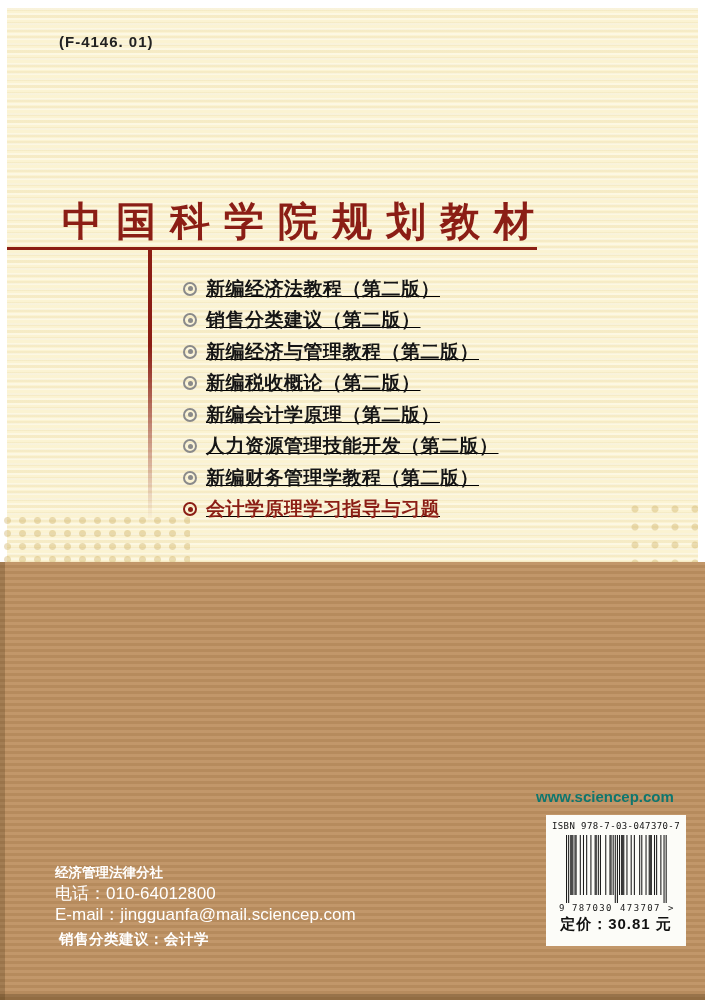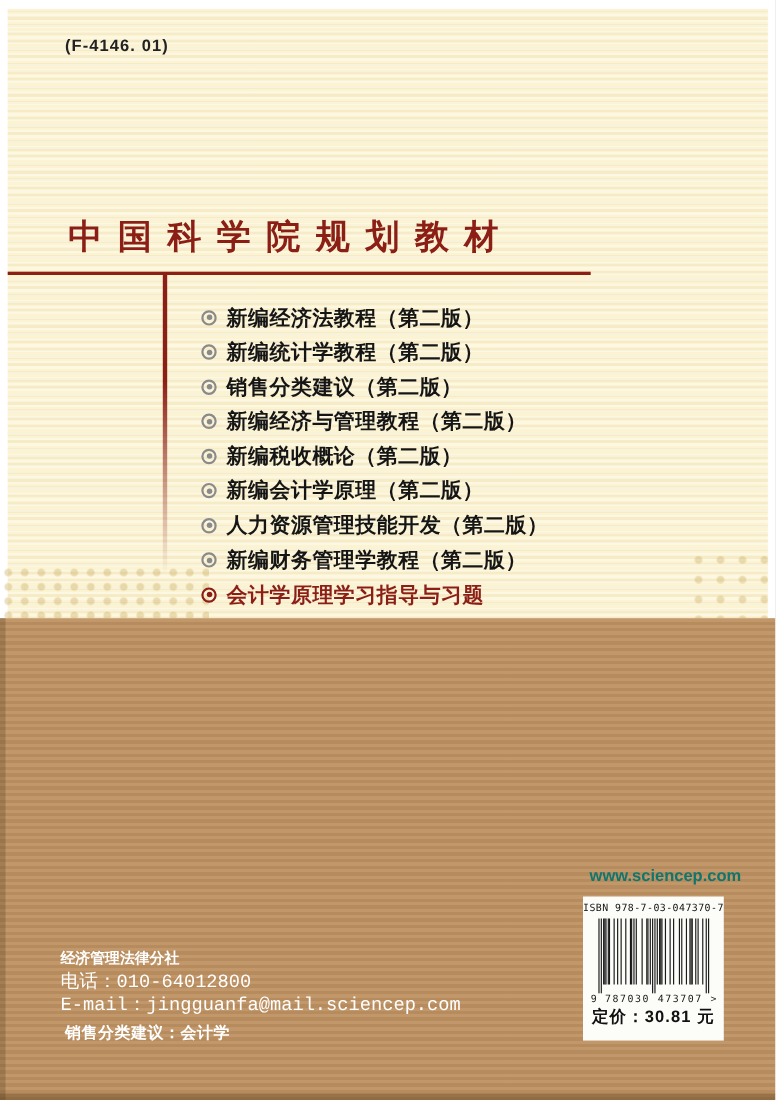--- a/index.html
+++ b/index.html
@@ -35,64 +35,64 @@
 
   
   .series-code {
     position:absolute; left:59px; top:33px;
     font-size:15px; font-weight:bold; color:#222; letter-spacing:1px;
   }
   
   .series-title {
     position:absolute; left:62px; top:194px;
     font-family:"DejaVu Serif", "Liberation Serif", serif;
-    font-size:31px; font-weight:bold; color:#8B1E15; letter-spacing:14px; white-space:nowrap;
+    font-size:40px; font-weight:bold; color:#8B1E15; letter-spacing:14px; white-space:nowrap;
   }
   .title-rule {
     position:absolute; left:7px; top:247px; width:530px; height:3px; background:#8B1E15;
   }
   .vertical-rule {
     position:absolute; left:148px; top:250px; width:4px; height:272px;
     background:linear-gradient(180deg, #8B1E15 0%, #8B1E15 35%, rgba(139,30,21,.45) 68%, rgba(139,30,21,0) 100%);
   }
   
   .book-list { position:absolute; left:183px; top:273px; }
   .book-row {
-    height:31.5px; display:flex; align-items:center; white-space:nowrap;
+    height:31.5px; display:flex; align-items:center; white-space:nowrap;text-decoration:underline;
   }
   .ring-bullet {
     width:14px; height:14px; border-radius:50%;
     border:2.5px solid #8A8A8A; margin-right:9px; flex:none;
     display:flex; align-items:center; justify-content:center;
   }
   .ring-bullet::after {
     content:""; width:5px; height:5px; border-radius:50%; background:#8A8A8A;
   }
   .book-title {
     font-size:19px; font-weight:bold; color:#151515; letter-spacing:.5px;
   }
   .book-row.hl .ring-bullet { border-color:#8B1E15; }
   .book-row.hl .ring-bullet::after { background:#8B1E15; }
   .book-row.hl .book-title { color:#8B1E15; }
 
   
-  .contact { position:absolute; left:55px; top:862px; color:#ffffff;font-family:Liberation Mono, monospace; }
+  .contact { position:absolute; left:55px; top:862px; color:#ffffff; }
   .contact .branch { font-size:13.5px; font-weight:bold; line-height:21px; }
   .contact .line   { font-size:17px; line-height:21px; }
   .sales-category  {
     position:absolute; left:59px; top:930px; color:#ffffff;
     font-size:14.5px; font-weight:bold; letter-spacing:.5px;
   }
   
   .website {
     position:absolute; left:536px; top:788px; width:128px;
     text-align:center; color:#0f766e; font-size:15px; font-weight:bold; white-space:nowrap;
   }
   .barcode-box {
-    position:absolute; left:530px; top:815px; width:128px; height:131px;
+    position:absolute; left:546px; top:815px; width:140px; height:131px;
     background:#FCFCF8; display:flex; flex-direction:column; align-items:center;
   }
   .isbn-text {
     margin-top:6px; font-family:"DejaVu Sans Mono", monospace;
     font-size:9px; color:#111; white-space:nowrap; letter-spacing:.4px;
   }
   .barcode-svg { margin-top:2px; display:block; }
   .price {
     margin-top:2px; font-size:15px; font-weight:bold; color:#111; letter-spacing:1px; white-space:nowrap;
   }
@@ -112,24 +112,20 @@
   <div class="series-code">(F-4146. 01)</div>
 
   <div class="series-title">中国科学院规划教材</div>
   <div class="title-rule"></div>
   <div class="vertical-rule"></div>
 
   <div class="book-list">
     <div class="book-row">
       <span class="ring-bullet"></span>
       <span class="book-title">新编经济法教程（第二版）</span>
-    </div>
-    <div class="book-row">
-      <span class="ring-bullet"></span>
-      <span class="book-title">新编统计学教程（第二版）</span>
     </div>
     <div class="book-row">
       <span class="ring-bullet"></span>
       <span class="book-title">销售分类建议（第二版）</span>
     </div>
     <div class="book-row">
       <span class="ring-bullet"></span>
       <span class="book-title">新编经济与管理教程（第二版）</span>
     </div>
     <div class="book-row">

